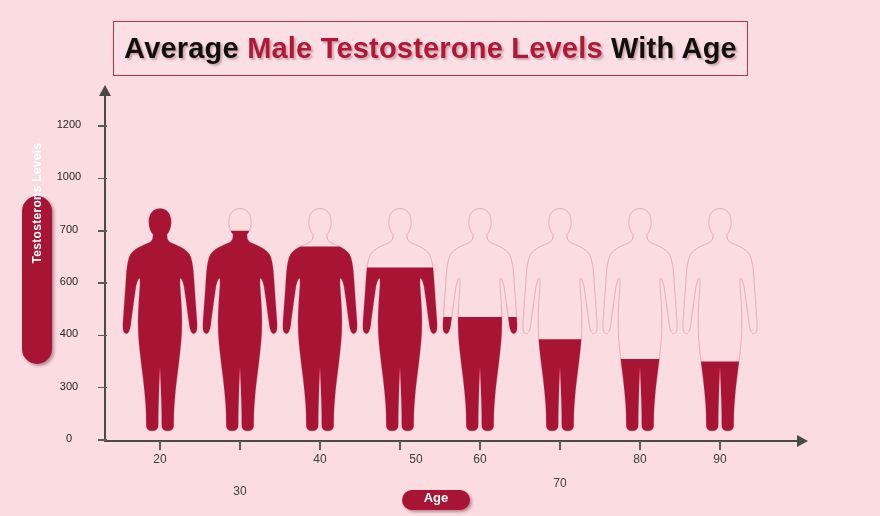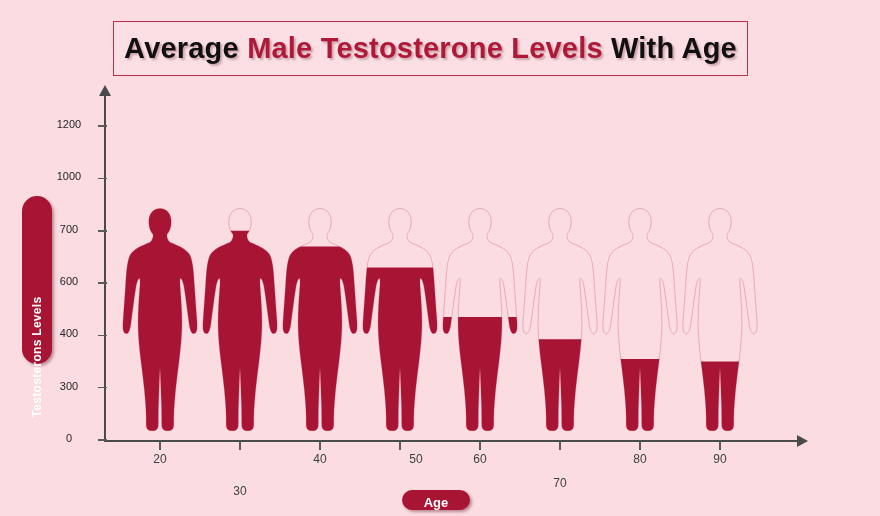--- a/index.html
+++ b/index.html
@@ -55,21 +55,21 @@
   .xtick{position:absolute;top:441px;width:1.5px;height:9px;background:#5a5a5a;}
   .xlabel{
     position:absolute;top:452px;width:40px;text-align:center;
     font-size:12px;color:#404040;
   }
 
   
   .pill{
     background:#a81434;color:#ffffff;
     border-radius:999px;
-    display:flex;align-items:flex-end;justify-content:center;
+    display:flex;align-items:flex-start;justify-content:center;
     font-weight:bold;
     box-shadow:2px 2px 3px rgba(110,40,55,.45);
     box-sizing:border-box;
   }
   .pill-y{
     position:absolute;left:22px;top:196px;width:30px;height:168px;
     font-size:12px;
   }
   .pill-y span{
     transform:rotate(-90deg);white-space:nowrap;letter-spacing:.3px;

